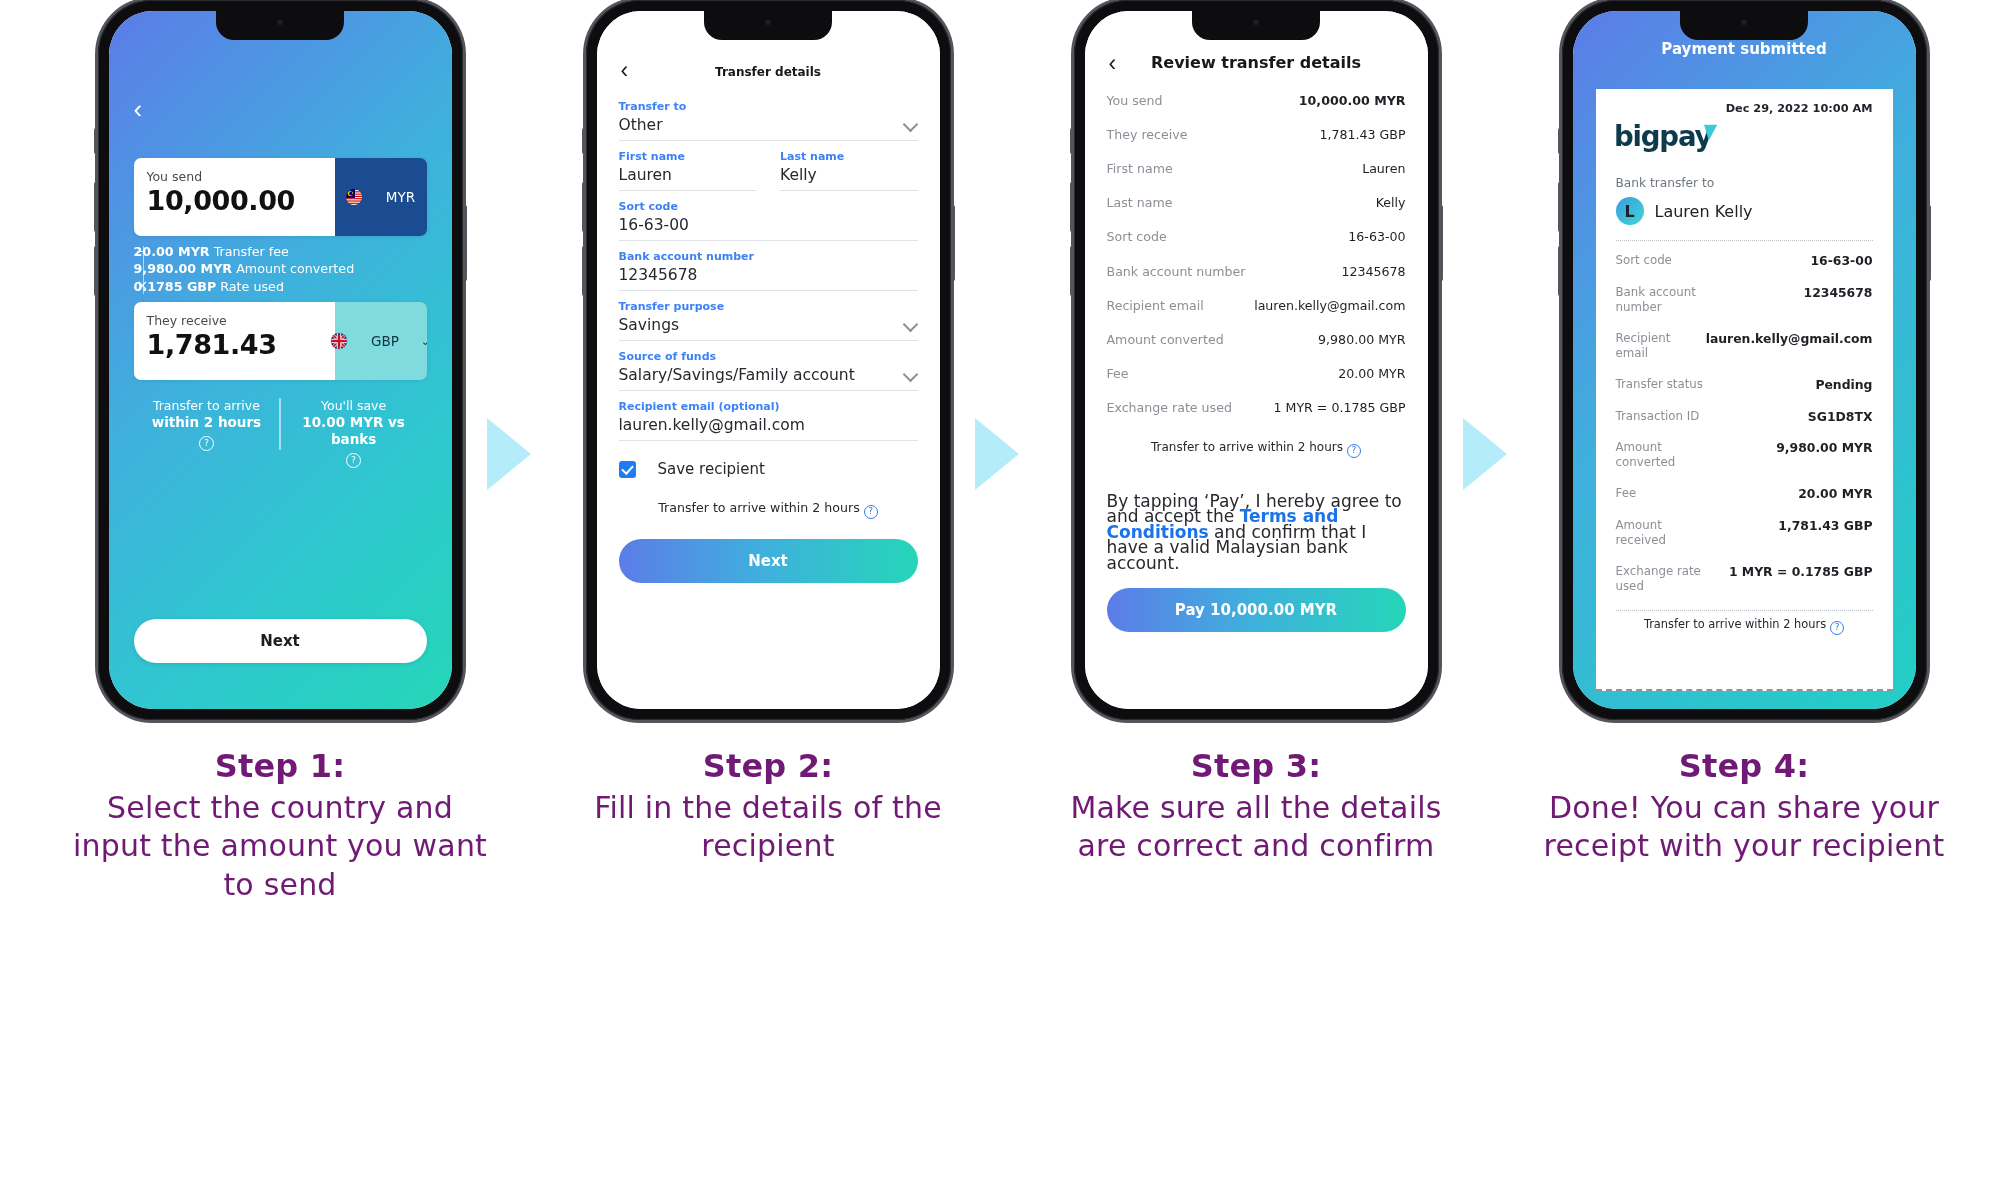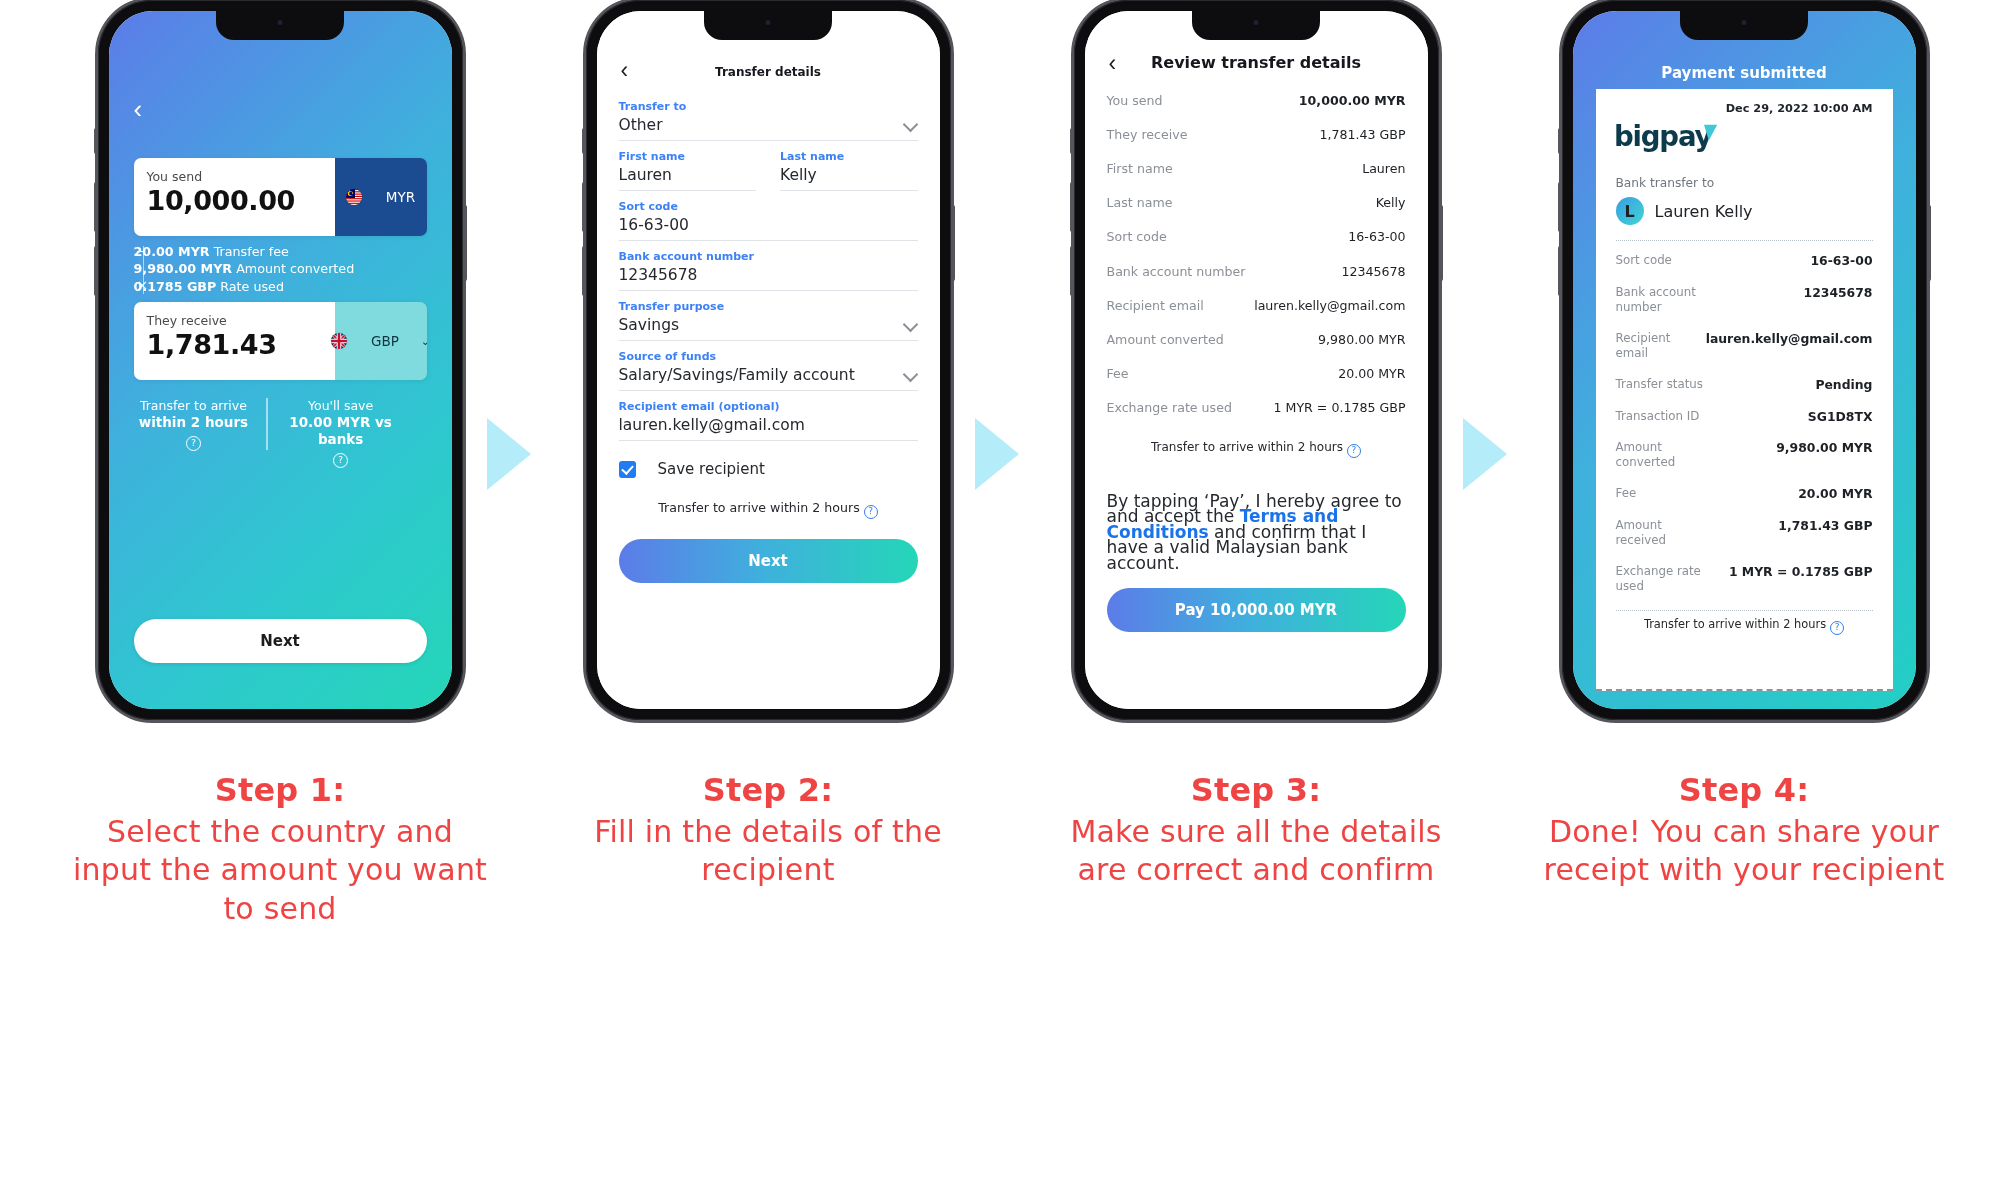--- a/index.html
+++ b/index.html
@@ -29,21 +29,21 @@
   .sb.vd{left:-4px;top:246px;width:4px;height:50px}
   .sb.pw{right:-4px;top:205px;width:4px;height:76px}
 
   
   .arrow{position:absolute;top:418px;width:0;height:0;
      border-top:36px solid transparent;border-bottom:36px solid transparent;
      border-left:44px solid #b4ecfa;}
   .a1{left:487px}.a2{left:975px}.a3{left:1463px}
 
   
-  .caption{margin-top:50px;text-align:center;color:#ef4444;
+  .caption{margin-top:26px;text-align:center;color:#701a75;
      font-family:"DejaVu Sans",sans-serif;font-size:30px;line-height:1.28;letter-spacing:.2px}
   .caption .st{display:block;font-weight:bold;font-size:32px;margin-bottom:2px}
 
   
   .p1{position:absolute;inset:0;background:linear-gradient(135deg,#5c7ce8 0%,#3fb0dd 42%,#2ec8cf 72%,#25d6b8 100%);}
   .p1 .back{position:absolute;left:25px;top:85px;color:#fff;font-size:26px;line-height:1;font-weight:300}
   .p1 .sendrow{position:absolute;left:25px;top:147px;width:293px;height:78px;display:flex;
      border-radius:7px;overflow:hidden;box-shadow:0 1px 4px rgba(0,0,0,.08)}
   .p1 .amt{flex:1;background:#fff;padding:11px 0 0 13px}
   .p1 .amt .lbl{font-size:12.5px;color:#4a4a4a;font-family:"DejaVu Sans",sans-serif}
@@ -54,21 +54,21 @@
   .p1 .cur.myr{background:#1b4c92}
   .p1 .cur.gbp{background:#7fdbdd;color:#12343f}
   .p1 .recvrow{position:absolute;left:25px;top:291px;width:293px;height:78px;display:flex;
      border-radius:7px;overflow:hidden;box-shadow:0 1px 4px rgba(0,0,0,.08)}
   .p1 .mid{position:absolute;left:25px;top:232px;width:293px;height:54px;color:#fff;
      font-family:"DejaVu Sans",sans-serif;font-size:12.7px;line-height:17.4px}
   .p1 .mid .vline{position:absolute;left:9px;top:3px;bottom:3px;width:1.6px;background:rgba(255,255,255,.6)}
   .p1 .mid .op{position:absolute;left:3px;color:#fff;font-size:14px;line-height:1}
   .p1 .mid .rows{}
   .p1 .mid b{font-weight:bold}
-  .p1 .foot{position:absolute;left:12px;top:386px;width:293px;display:flex;color:#fff;
+  .p1 .foot{position:absolute;left:25px;top:386px;width:293px;display:flex;color:#fff;
      font-family:"DejaVu Sans",sans-serif;text-align:center}
   .p1 .foot .c{flex:1;font-size:12.5px;line-height:17px}
   .p1 .foot .c b{display:block;font-size:13.5px;font-weight:bold}
   .p1 .foot .div{width:1.4px;background:rgba(255,255,255,.55);margin:1px 0 18px}
   .qm{display:inline-block;width:15px;height:15px;border:1.4px solid currentColor;border-radius:50%;
      font-size:9.5px;line-height:12.6px;text-align:center;margin-top:5px;font-weight:normal}
   .p1 .nextbtn{position:absolute;left:25px;bottom:46px;width:293px;height:44px;background:#fff;
      border-radius:24px;display:flex;align-items:center;justify-content:center;
      font-size:15px;font-weight:bold;color:#1d1d1f;font-family:"DejaVu Sans",sans-serif;
      box-shadow:0 1px 4px rgba(0,0,0,.12)}
@@ -118,21 +118,21 @@
   .p3 .row .v{font-size:12.6px;color:#1d2024;text-align:right}
   .p3 .row .v.b{font-weight:bold}
   .p3 .eta{text-align:center;margin-top:15px;font-size:12px;color:#25282d;font-family:"DejaVu Sans",sans-serif}
   .p3 .terms{margin-top:36px;font-size:17px;line-height:15.5px;color:#25282d;
      font-family:"DejaVu Sans",sans-serif}
   .p3 .terms a{color:#1a73e8;font-weight:bold;text-decoration:none}
   .p3 .grad-btn{margin-top:17px}
 
   
   .p4{position:absolute;inset:0;background:linear-gradient(135deg,#5c7ce8 0%,#3fb0dd 45%,#22cfc4 100%);}
-  .p4 .ttl{position:absolute;top:53px;left:0;right:0;text-align:center;color:#fff;
+  .p4 .ttl{position:absolute;top:29px;left:0;right:0;text-align:center;color:#fff;
      font-size:15px;font-weight:bold;font-family:"DejaVu Sans",sans-serif}
   .p4 .card{position:absolute;left:23px;right:23px;top:78px;bottom:18px;background:#fff;
      padding:13px 20px 12px;overflow:hidden;
      -webkit-mask-image:linear-gradient(#000,#000);}
   .p4 .date{text-align:right;font-size:11.3px;color:#21252b;font-family:"DejaVu Sans",sans-serif;font-weight:600}
   .p4 .logo{margin:5px 0 0 -2px}
   .p4 .sub{margin-top:16px;font-size:12.2px;color:#6f767e;font-family:"DejaVu Sans",sans-serif}
   .p4 .who{display:flex;align-items:center;gap:11px;margin-top:7px}
   .p4 .av{width:28px;height:28px;border-radius:50%;background:linear-gradient(135deg,#3a9de0,#3fd6d6);
      color:#fff;font-size:13px;font-weight:bold;display:flex;align-items:center;justify-content:center;

